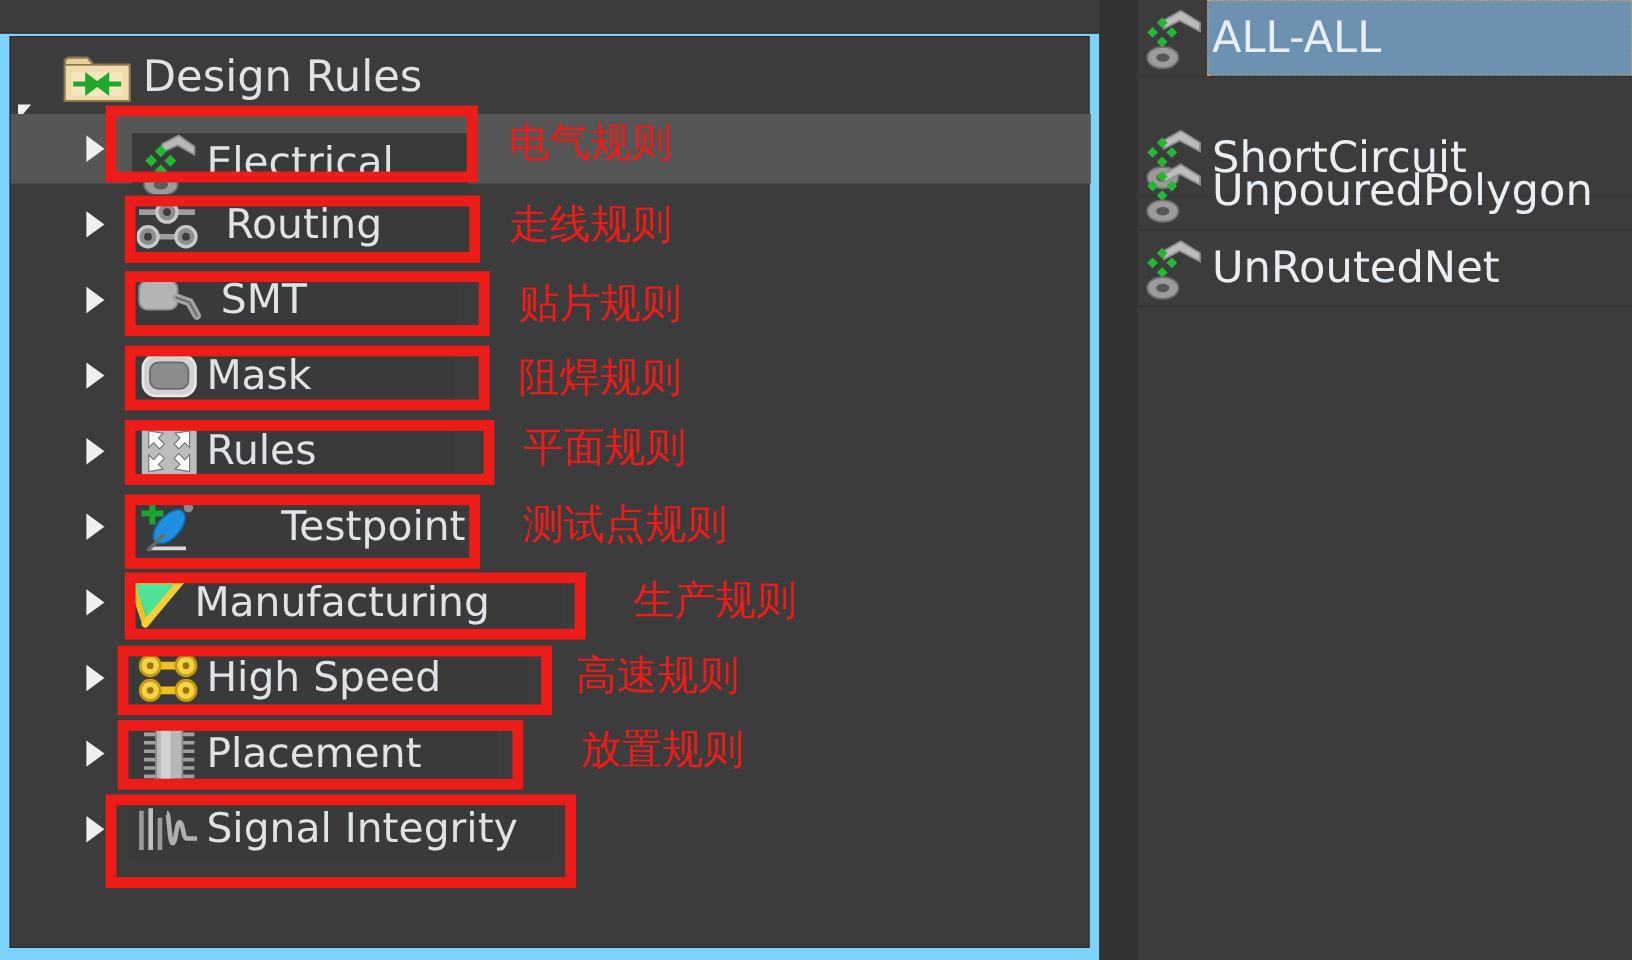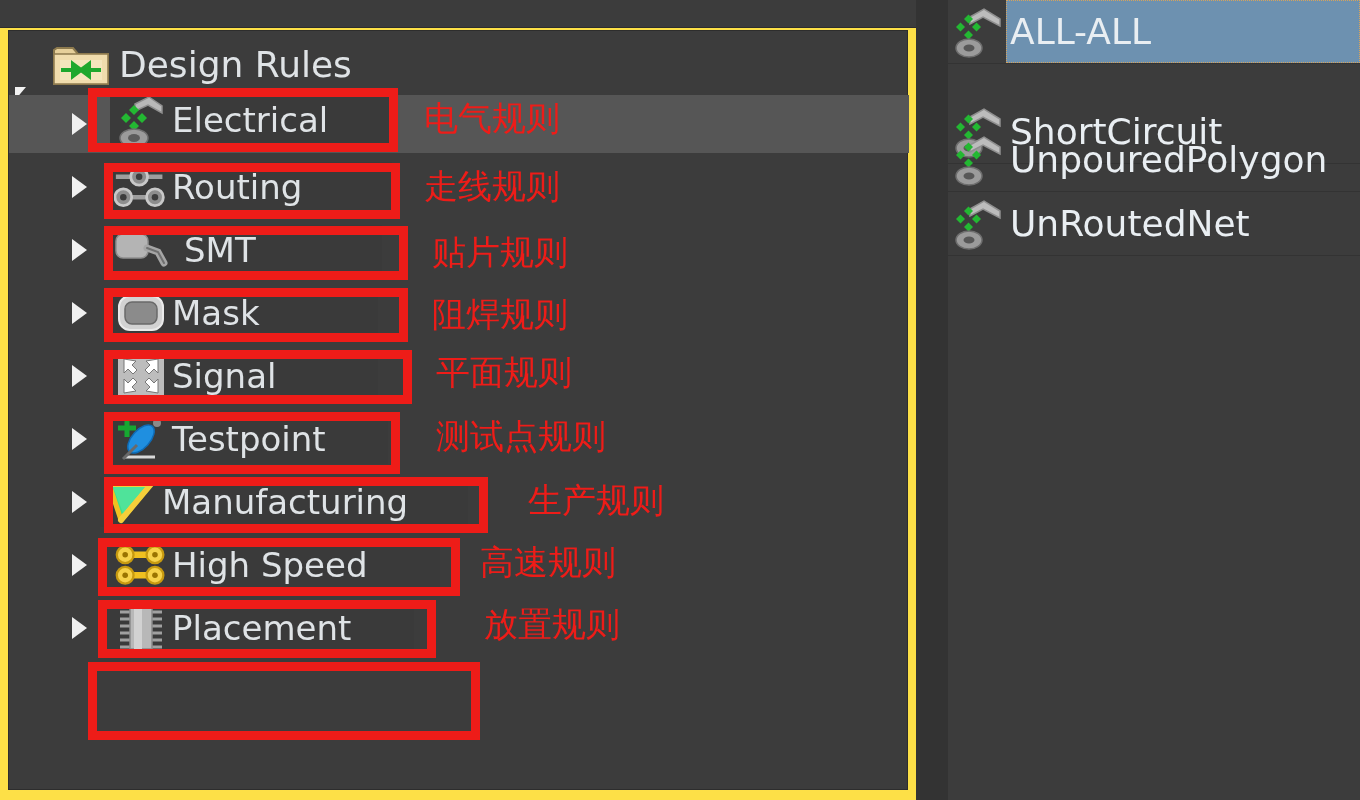--- a/index.html
+++ b/index.html
@@ -6,21 +6,21 @@
   body{
     width:1360px;height:800px;overflow:hidden;
     font-family:"DejaVu Sans","Liberation Sans",sans-serif;
     -webkit-font-smoothing:antialiased;
   }
   .screen{position:relative;width:1360px;height:800px;background:#333333;}
 
   
   .left-panel{
     position:absolute;left:0;top:0;width:916px;height:800px;
-    background:#fde047;box-sizing:border-box;padding-left:11px;
+    background:#7dd3fc;box-sizing:border-box;padding-left:11px;
   }
   .left-topstrip{
     position:absolute;left:0;top:0;width:916px;height:28px;background:#3c3c3c;
     border-bottom:1px solid #2d2d2d;box-sizing:border-box;
   }
   .tree-frame{
     position:absolute;left:8px;top:30px;width:900px;height:760px;
     border:1px solid #2d2d2d;box-sizing:border-box;background:#3c3c3c;
   }
 
@@ -118,41 +118,41 @@
               <path d="M10 30 L22 30 M22 24 L30 30 L22 36 Z" stroke="#1fa82e" stroke-width="4" fill="#1fa82e"></path>
               <path d="M50 30 L38 30 M38 24 L30 30 L38 36 Z" stroke="#1fa82e" stroke-width="4" fill="#1fa82e"></path>
             </svg>
           </span>
           <span class="rowlabel root-label" style="margin-left:8px;">Design Rules</span>
         </div>
 
       <div class="row selected" style="top: 64px; height: 58px;">
             <div class="rowfill"></div>
             <div class="twisty" style="left: 63px; top: 18px;"></div>
-            <div style="position: absolute; left: 101px; top: 0; height: 50px; width: 280px; background: rgb(58, 58, 58); display: flex; align-items: center; text-align: right;">
+            <div style="position: absolute; left: 101px; top: 16px; height: 50px; width: 280px; background: rgb(58, 58, 58); display: flex; align-items: center; text-align: right;">
               <span class="icon" style="margin-left: 4px; display: flex; align-items: center; justify-content: center; width: 54px;">
       <svg class="ico-elec" viewBox="0 0 52 56">
         <path d="M20 12 L34 5 L47 14 L47 21 L33 13 L20 19 Z" fill="#b9b9b9" stroke="#8f8f8f" stroke-width="1.5"></path>
         <g fill="#23b832">
           <path d="M14 18 l5 -5 5 5 -5 5 z"></path>
                     <path d="M6 26 l5 -5 5 5 -5 5 z"></path>
           <path d="M22 26 l5 -5 5 5 -5 5 z"></path>
                     <path d="M14 34 l5 -5 5 5 -5 5 z"></path>
         </g>
         <ellipse cx="19" cy="46" rx="14" ry="9" fill="#9b9b9b" stroke="#6e6e6e" stroke-width="1.5"></ellipse>
         <ellipse cx="19" cy="46" rx="6" ry="4" fill="#5c5c5c"></ellipse>
       </svg>
               </span>
               <span class="rowlabel" style="margin-left: 4px;">Electrical</span>
             </div>
           </div>
           <div class="row" style="top: 127px; height: 58px;">
             <div class="rowfill"></div>
             <div class="twisty" style="left: 63px; top: 18px;"></div>
-            <div style="position: absolute; left: 101px; top: 4px; height: 50px; width: 282px; background: rgb(58, 58, 58); display: flex; align-items: center;">
+            <div style="position: absolute; left: 101px; top: 4px; height: 50px; width: 282px; background: rgb(58, 58, 58); display: flex; align-items: center; gap: 16px;">
               <span class="icon" style="margin-left: 4px; display: flex; align-items: center; justify-content: center; width: 54px;">
       <svg class="ico-routing" viewBox="0 0 58 46">
         <line x1="2" y1="12" x2="52" y2="12" stroke="#9e9e9e" stroke-width="5"></line>
         <line x1="2" y1="34" x2="52" y2="34" stroke="#9e9e9e" stroke-width="5"></line>
         <circle cx="27" cy="12" r="9" fill="#8d8d8d" stroke="#c8c8c8" stroke-width="3"></circle>
         <circle cx="27" cy="12" r="3.5" fill="#3c3c3c"></circle>
         <circle cx="10" cy="34" r="9" fill="#8d8d8d" stroke="#c8c8c8" stroke-width="3"></circle>
         <circle cx="10" cy="34" r="3.5" fill="#3c3c3c"></circle>
         <circle cx="44" cy="34" r="9" fill="#8d8d8d" stroke="#c8c8c8" stroke-width="3"></circle>
         <circle cx="44" cy="34" r="3.5" fill="#3c3c3c"></circle>
@@ -196,27 +196,27 @@
       <svg class="ico-plane" viewBox="0 0 46 46">
         <rect x="0" y="0" width="46" height="46" fill="#bdbdbd"></rect>
         <g fill="#ffffff" stroke="#777" stroke-width="1">
           <path d="M6 6 l12 2 -4 4 5 5 -4 4 -5 -5 -4 4 z"></path>
           <path d="M40 6 l-12 2 4 4 -5 5 4 4 5 -5 4 4 z"></path>
           <path d="M6 40 l12 -2 -4 -4 5 -5 -4 -4 -5 5 -4 -4 z"></path>
           <path d="M40 40 l-12 -2 4 -4 -5 -5 4 -4 5 5 4 -4 z"></path>
         </g>
       </svg>
               </span>
-              <span class="rowlabel" style="margin-left: 4px;">Signal</span>
+              <span class="rowlabel" style="margin-left: 4px;">Rules</span>
             </div>
           </div>
           <div class="row" style="top: 379px; height: 58px;">
             <div class="rowfill"></div>
             <div class="twisty" style="left: 63px; top: 18px;"></div>
-            <div style="position: absolute; left: 101px; top: 4px; height: 50px; width: 278px; background: rgb(58, 58, 58); display: flex; align-items: center;">
+            <div style="position: absolute; left: 101px; top: 4px; height: 50px; width: 278px; background: rgb(58, 58, 58); display: flex; align-items: center; justify-content: space-between;">
               <span class="icon" style="margin-left: 4px; display: flex; align-items: center; justify-content: center; width: 54px;">
       <svg class="ico-testpoint" viewBox="0 0 52 48">
         <path d="M12 4 L12 22 M3 13 L21 13" stroke="#16a831" stroke-width="5"></path>
         <ellipse cx="26" cy="24" rx="9" ry="17" fill="#1f8fe0" stroke="#0f6bb5" stroke-width="1.5" transform="rotate(42 26 24)"></ellipse>
         <line x1="10" y1="42" x2="40" y2="42" stroke="#d8d8d8" stroke-width="3"></line>
         <line x1="8" y1="44" x2="22" y2="30" stroke="#6a6a6a" stroke-width="3"></line>
         <circle cx="42" cy="8" r="4" fill="#8a8a8a"></circle>
       </svg>
               </span>
               <span class="rowlabel" style="margin-left: 4px;">Testpoint</span>
@@ -275,20 +275,35 @@
           <line x1="36" y1="22" x2="46" y2="22"></line>
                     <line x1="36" y1="29" x2="46" y2="29"></line>
           <line x1="36" y1="36" x2="46" y2="36"></line>
                     <line x1="36" y1="43" x2="46" y2="43"></line>
         </g>
         <rect x="14" y="3" width="22" height="42" fill="#b8b8b8" stroke="#8a8a8a" stroke-width="1.5"></rect>
         <rect x="18" y="3" width="8" height="42" fill="#d2d2d2"></rect>
       </svg>
               </span>
               <span class="rowlabel" style="margin-left: 4px;">Placement</span>
+            </div>
+          </div>
+          <div class="row" style="top: 631px; height: 58px;">
+            <div class="rowfill"></div>
+            <div class="twisty" style="left: 63px; top: 18px;"></div>
+            <div style="position: absolute; left: 101px; top: 4px; height: 50px; width: 352px; background: rgb(58, 58, 58); display: flex; align-items: center;">
+              <span class="icon" style="margin-left: 4px; display: flex; align-items: center; justify-content: center; width: 54px;">
+      <svg class="ico-si" viewBox="0 0 56 44">
+        <path d="M4 6 L4 40" stroke="#9a9a9a" stroke-width="4"></path>
+        <path d="M12 4 L12 40" stroke="#c0c0c0" stroke-width="4"></path>
+        <path d="M20 12 L20 40" stroke="#9a9a9a" stroke-width="4"></path>
+        <path d="M26 8 C28 8, 28 34, 31 34 C34 34, 34 16, 37 16 C40 16, 40 30, 43 30 L52 30" stroke="#b0b0b0" stroke-width="4" fill="none"></path>
+      </svg>
+              </span>
+              <span class="rowlabel" style="margin-left: 4px;">Signal Integrity</span>
             </div>
           </div>
         </div>
     </div>
   </div>
 
   <div id="overlay" style="position:absolute;left:0;top:0;width:916px;height:800px;">
       <div class="redbox" style="left: 88px; top: 88px; width: 310px; height: 64px;"></div>
       <div class="cn" style="left: 424px; top: 96px;">电气规则</div>
       <div class="redbox" style="left: 104px; top: 163px; width: 296px; height: 56px;"></div>

